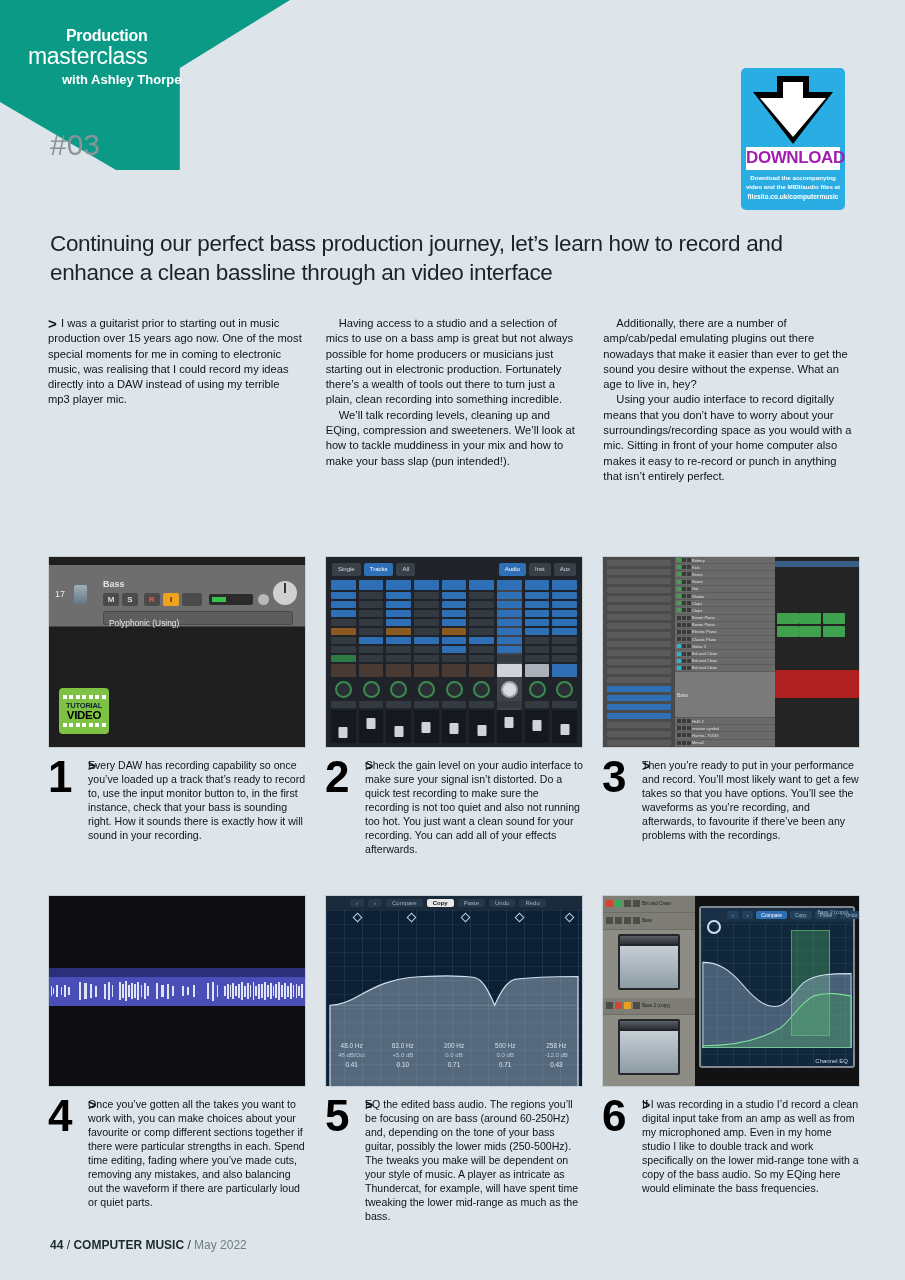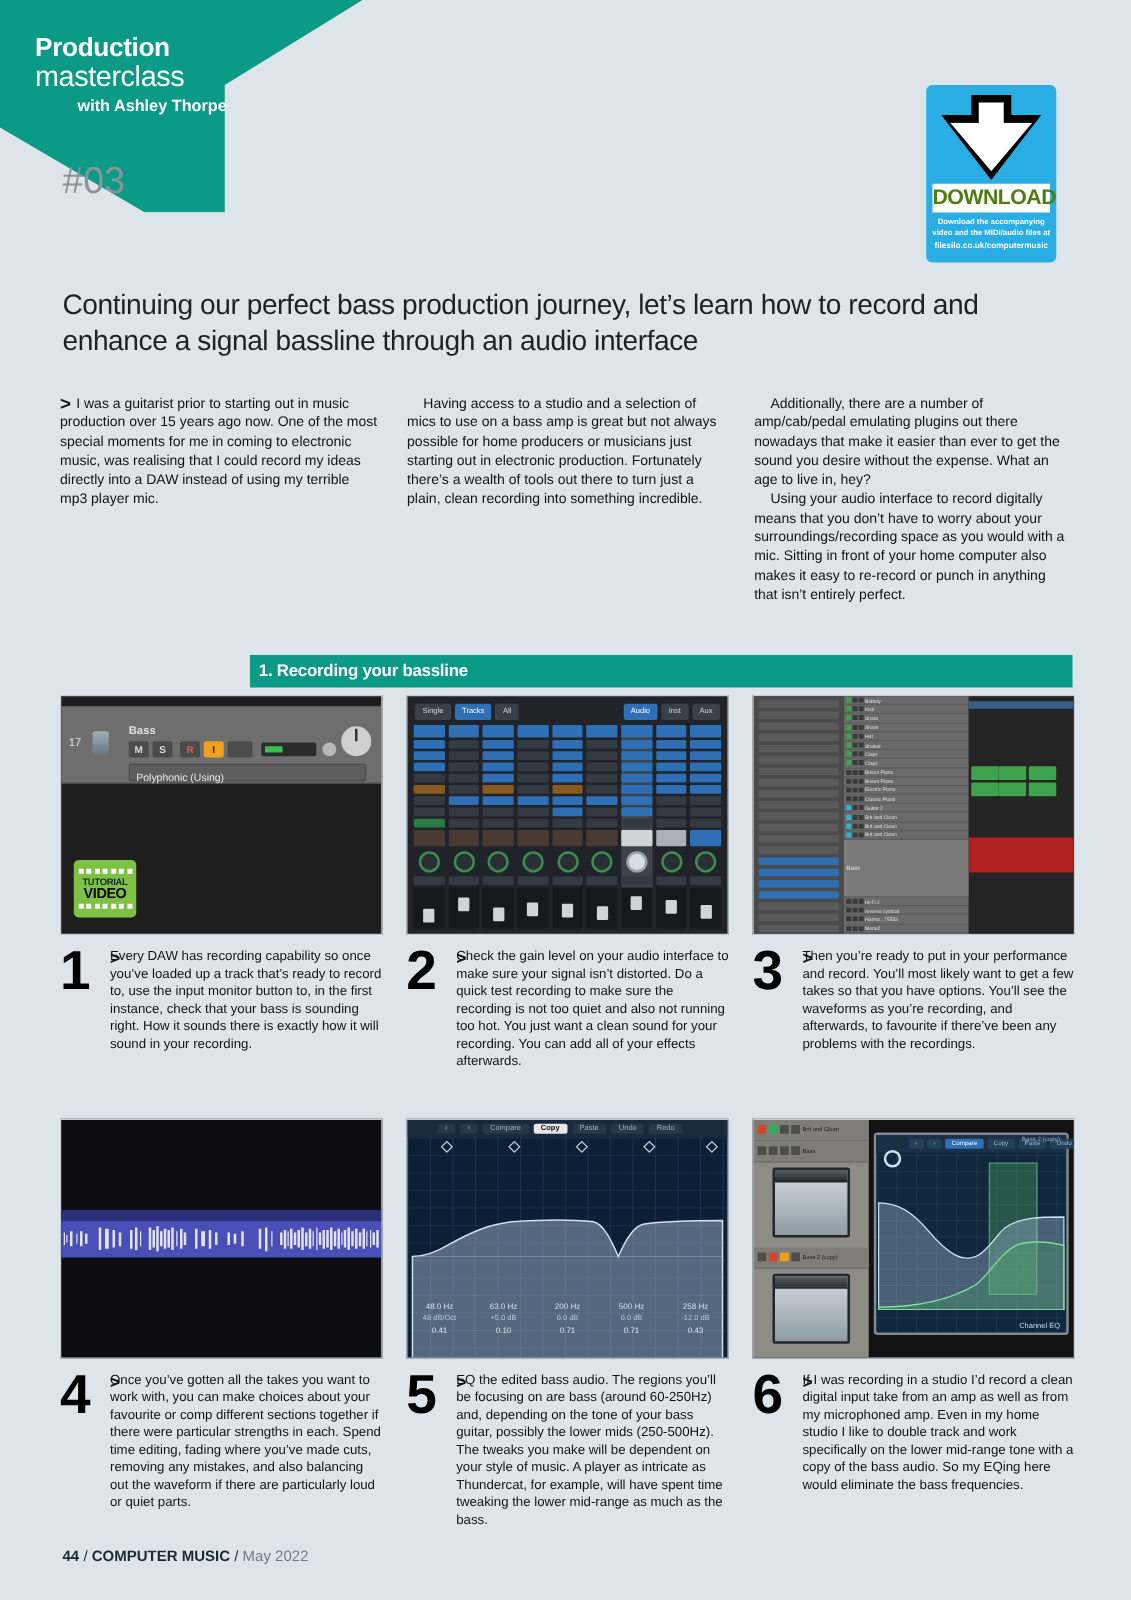--- a/index.html
+++ b/index.html
@@ -11,21 +11,21 @@
   }
   .page { position: relative; width: 905px; height: 1280px; background: #dde5ea; }
 
   
   .flag {
     position: absolute; left: 0; top: 0; width: 290px; height: 170px;
     background: #0b9a86;
     clip-path: polygon(0 0, 100% 0, 62% 40%, 62% 100%, 40% 100%, 0 60%);
   }
   .flag-text { position: absolute; left: 28px; top: 28px; width: 250px; }
-  .flag-l1 { font-weight: 700; font-size: 21px; color: #ffffff; letter-spacing: -0.3px; line-height: 1.05; }
+  .flag-l1 { font-weight: 700; font-size: 16px; color: #ffffff; letter-spacing: -0.3px; line-height: 1.05; margin-left: 38px; }
   .flag-l2 { font-weight: 300; font-size: 23px; color: #ffffff; letter-spacing: -0.3px; line-height: 1.1; margin-top: -1px; }
   .flag-l3 { font-weight: 700; font-size: 13px; color: #ffffff; margin-top: 3px; padding-left: 34px; }
 
   
   .dl-badge {
     position: absolute; left: 741px; top: 68px; width: 104px; height: 142px;
     background: #29ade3; border-radius: 5px; padding: 6px 5px 4px;
     display: flex; flex-direction: column; align-items: center;
   }
   .dl-arrow { width: 80px; height: 68px; position: relative; margin-top: 2px; }
@@ -37,21 +37,21 @@
     clip-path: polygon(0 0, 100% 0, 50% 100%);
   }
   .dl-arrow .stem-in {
     position: absolute; left: 30px; top: 6px; width: 20px; height: 18px; background: #fff;
   }
   .dl-arrow .head-in {
     position: absolute; left: 7px; top: 22px; width: 66px; height: 39px; background: #fff;
     clip-path: polygon(0 0, 100% 0, 50% 100%);
   }
   .dl-word {
-    background: #fff; color: #4d7c0f; font-weight: 700; font-size: 17px; letter-spacing: -0.4px;
+    background: #fff; color: #a21caf; font-weight: 700; font-size: 17px; letter-spacing: -0.4px;
     width: 94px; text-align: center; padding: 1px 0 2px; margin-top: 3px;
   }
   .dl-sub { color: #fff; font-size: 6.2px; line-height: 1.45; text-align: center; margin-top: 4px; width: 96px; font-weight: 600;}
   .dl-url { color: #fff; font-size: 6.6px; font-weight: 700; text-align: center; margin-top: 1px; }
 
   
   .issue-no {
     position: absolute; left: 50px; top: 128px;
     font-size: 30px; font-weight: 300; color: #8a9499; letter-spacing: 0px;
   }
@@ -240,41 +240,39 @@
         <div class="head"></div>
       <div class="stem-in"></div>
         <div class="head-in"></div>
     </div>
     <div class="dl-word">DOWNLOAD</div>
     <div class="dl-sub">Download the accompanying video and the MIDI/audio files at</div>
     <div class="dl-url">filesilo.co.uk/computermusic</div>
   </div>
 
   <div class="issue-no">#03</div>
-  <div class="standfirst">Continuing our perfect bass production journey, let’s learn how to record and enhance a signal bassline through an audio interface</div>
+  <div class="standfirst">Continuing our perfect bass production journey, let’s learn how to record and enhance a clean bassline through an video interface</div>
 
   <div class="cols">
     <div class="col">
       <p class="lead">
         <span class="lead-arrow">&gt;</span>
       </p>
       <p>I was a guitarist prior to starting out in music production over 15 years ago now. One of the most special moments for me in coming to electronic music, was realising that I could record my ideas directly into a DAW instead of using my terrible mp3 player mic.</p>
     </div>
     <div class="col">
       <p>Having access to a studio and a selection of mics to use on a bass amp is great but not always possible for home producers or musicians just starting out in electronic production. Fortunately there’s a wealth of tools out there to turn just a plain, clean recording into something incredible.</p>
+      <p>We’ll talk recording levels, cleaning up and EQing, compression and sweeteners. We’ll look at how to tackle muddiness in your mix and how to make your bass slap (pun intended!).</p>
     </div>
     <div class="col">
       <p>Additionally, there are a number of amp/cab/pedal emulating plugins out there nowadays that make it easier than ever to get the sound you desire without the expense. What an age to live in, hey?</p>
       <p>Using your audio interface to record digitally means that you don’t have to worry about your surroundings/recording space as you would with a mic. Sitting in front of your home computer also makes it easy to re-record or punch in anything that isn’t entirely perfect.</p>
     </div>
   </div>
 
-  <div class="sbs-bar">
-    <span>1. Recording your bassline</span>
-  </div>
 
   <div class="steps">
 
     <div class="step-row">
 
       <div class="step">
         <div class="shot s1">
           <div class="hdr">
             <div class="tnum">17</div>
             <div class="ico"></div>

